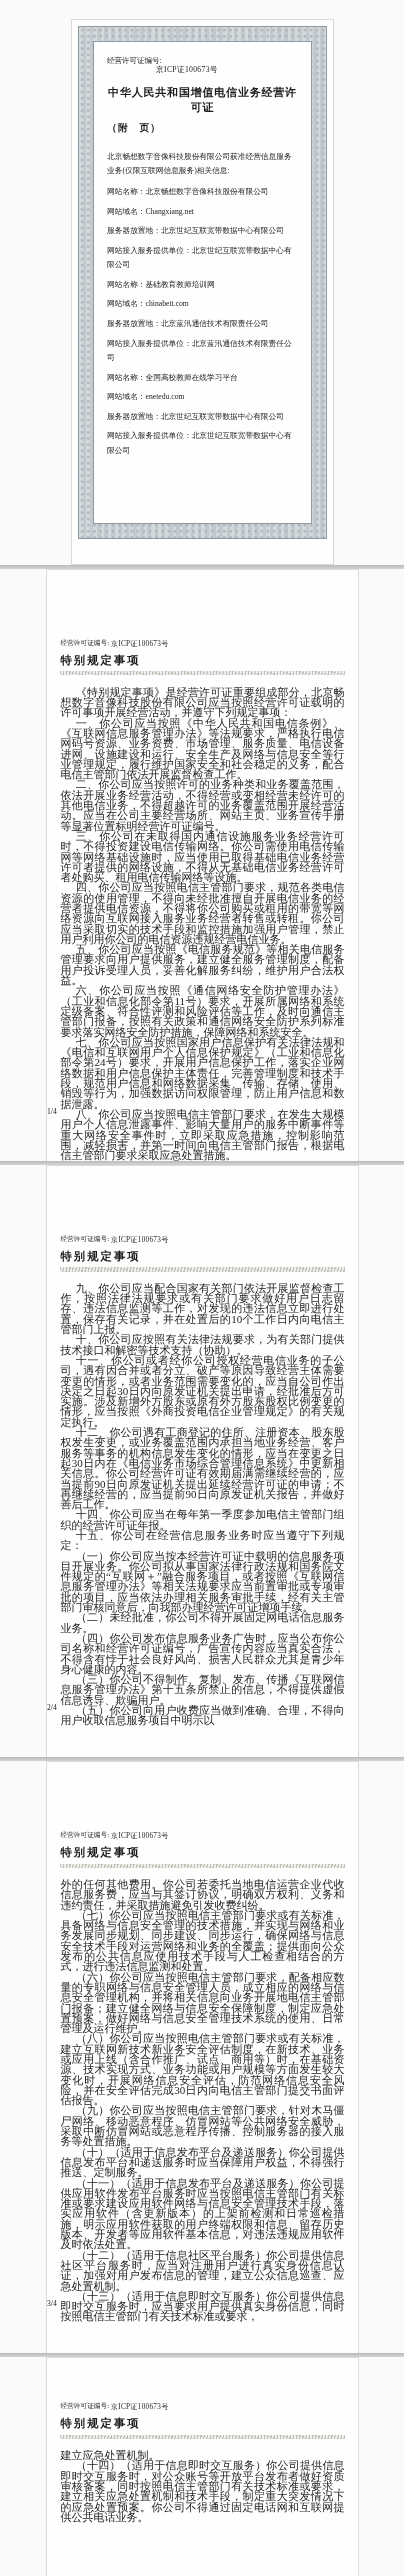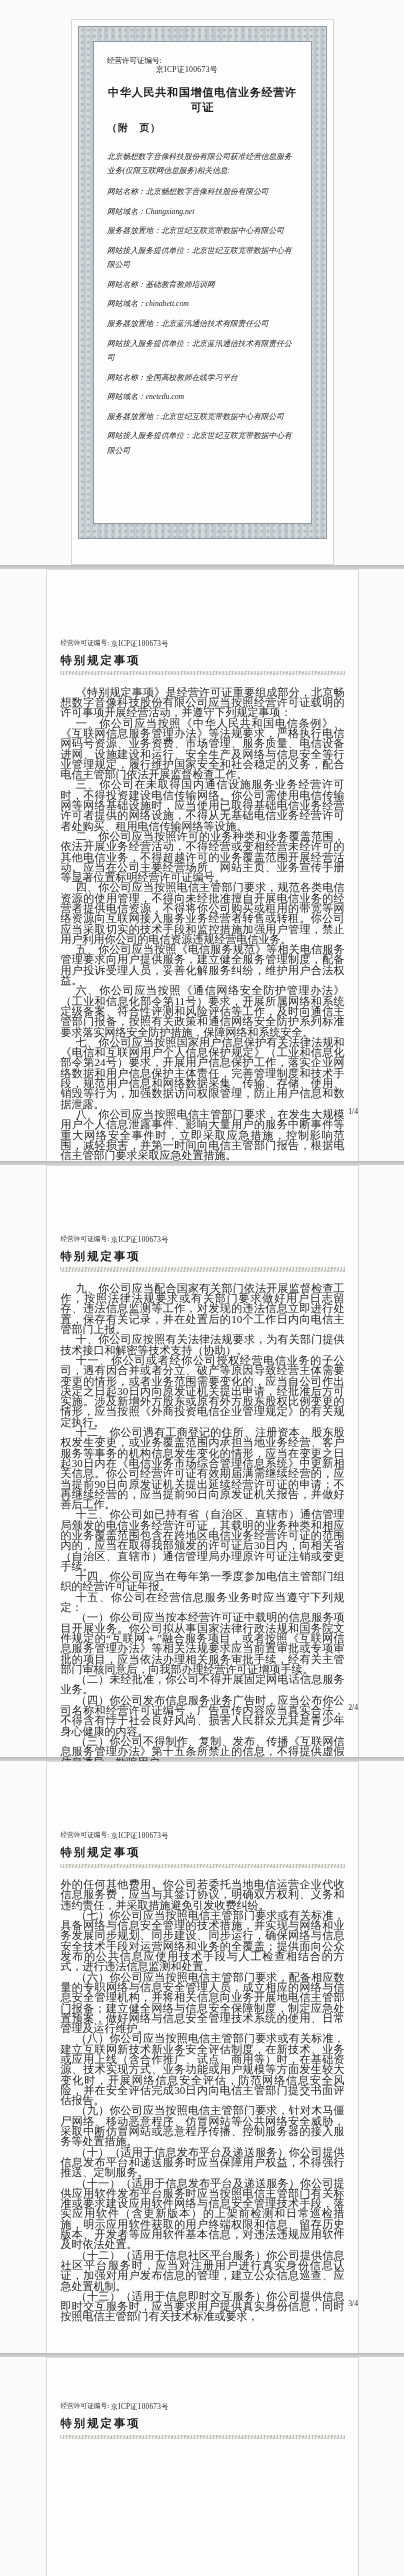--- a/index.html
+++ b/index.html
@@ -18,37 +18,37 @@
       radial-gradient(circle at 0 0,#c6ccd1 1px,rgba(0,0,0,0) 1.3px),
       repeating-linear-gradient(90deg,#d4d9dc 0 3.6px,#c2c9ce 3.6px 7.2px);
     background-size:6.2px 6.2px,6.2px 6.2px,auto;}
   .frame-inner{position:absolute;inset:14px;background:#fefefe;border:0.5px solid #8f99a1;
     padding:13.4px 13.4px 0 13.4px;box-sizing:border-box;}
   .cert-header{font-size:7.5px;}
   .cert-number{display:block;margin:-0.5px 0 0 49px;font-size:7.7px;letter-spacing:0.3px;}
   .cert-title{margin-top:10.3px;text-align:center;font-size:11px;font-weight:bold;letter-spacing:0.8px;}
   .cert-subtitle{margin-top:6.2px;font-size:9.8px;font-weight:bold;letter-spacing:1px;}
   .cert-body{margin-top:15.5px;font-size:7.7px;line-height:14.4px;}
-  .cert-body p{margin:0 0 5.2px 0;font-style:italic;}
+  .cert-body p{margin:0 0 5.2px 0;}
   .cert-intro{margin-bottom:6.2px !important;}
   
   .sheet-prov{width:313px;height:592px;border:0.5px solid #d8dadb;border-bottom:none;}
   .sheet-last{height:515px;}
   .prov-inner{padding:68px 13.4px 0 13.4px;}
   .sheet-last .prov-inner{padding-top:43px;}
   .prov-header{font-size:6.7px;}
   .prov-header .num{font-size:7.2px;position:relative;top:1px;letter-spacing:0.3px;}
   .prov-title{margin-top:5.2px;text-align:left;font-size:11.3px;font-weight:bold;letter-spacing:2.1px;}
   .prov-rule{margin-top:3.6px;height:4.1px;
     background:repeating-linear-gradient(104deg,#b2b9af 0 1.3px,#e9ebe5 1.3px 3.1px);
     opacity:.85;}
   .prov-body{margin-top:11.3px;font-size:11px;line-height:10.3px;text-align:justify;}
   .prov-body p{margin:0;text-indent:1.4em;}
   .prov-body p.cont{text-indent:0;}
-  .page-num{position:absolute;left:0;width:100%;text-align:right;font-size:7.7px;top:537px;}
+  .page-num{position:absolute;left:0;width:100%;text-align:left;font-size:7.7px;top:537px;}
 </style>
 </head>
 <body>
 
 <div class="stage">
   <div class="top-space"></div>
 
   <div class="sheet sheet-cert">
     <div class="ornate-frame">
       <div class="frame-inner">
@@ -83,22 +83,22 @@
     <div class="prov-inner">
       <div class="prov-header">
         <span>经营许可证编号:</span>
         <span class="num">京ICP证100673号</span>
       </div>
       <div class="prov-title">特别规定事项</div>
       <div class="prov-rule"></div>
       <div class="prov-body">
         <p>《特别规定事项》是经营许可证重要组成部分，北京畅想数字音像科技股份有限公司应当按照经营许可证载明的许可事项开展经营活动，并遵守下列规定事项：</p>
         <p>一、你公司应当按照《中华人民共和国电信条例》、《互联网信息服务管理办法》等法规要求，严格执行电信网码号资源、业务资费、市场管理、服务质量、电信设备进网、设施建设和运行、安全生产及网络与信息安全等行业管理规定，履行维护国家安全和社会稳定的义务，配合电信主管部门依法开展监督检查工作。</p>
+        <p>二、你公司应当按照许可的业务种类和业务覆盖范围，依法开展业务经营活动，不得经营或变相经营未经许可的其他电信业务，不得超越许可的业务覆盖范围开展经营活动。应当在公司主要经营场所、网站主页、业务宣传手册等显著位置标明经营许可证编号。</p>
         <p>三、你公司在未取得国内通信设施服务业务经营许可时，不得投资建设电信传输网络。你公司需使用电信传输网等网络基础设施时，应当使用已取得基础电信业务经营许可者提供的网络设施，不得从无基础电信业务经营许可者处购买、租用电信传输网络等设施。</p>
-        <p>二、你公司应当按照许可的业务种类和业务覆盖范围，依法开展业务经营活动，不得经营或变相经营未经许可的其他电信业务，不得超越许可的业务覆盖范围开展经营活动。应当在公司主要经营场所、网站主页、业务宣传手册等显著位置标明经营许可证编号。</p>
         <p>四、你公司应当按照电信主管部门要求，规范各类电信资源的使用管理，不得向未经批准擅自开展电信业务的经营者提供电信资源，不得将你公司购买或租用的带宽等网络资源向互联网接入服务业务经营者转售或转租。你公司应当采取切实的技术手段和监控措施加强用户管理，禁止用户利用你公司的电信资源违规经营电信业务。</p>
         <p>五、你公司应当按照《电信服务规范》等相关电信服务管理要求向用户提供服务，建立健全服务管理制度，配备用户投诉受理人员，妥善化解服务纠纷，维护用户合法权益。</p>
         <p>六、你公司应当按照《通信网络安全防护管理办法》（工业和信息化部令第11号）要求，开展所属网络和系统定级备案、符合性评测和风险评估等工作，及时向通信主管部门报备，按照有关政策和通信网络安全防护系列标准要求落实网络安全防护措施，保障网络和系统安全。</p>
         <p>七、你公司应当按照国家用户信息保护有关法律法规和《电信和互联网用户个人信息保护规定》（工业和信息化部令第24号）要求，开展用户信息保护工作，落实企业网络数据和用户信息保护主体责任，完善管理制度和技术手段，规范用户信息和网络数据采集、传输、存储、使用、销毁等行为，加强数据访问权限管理，防止用户信息和数据泄露。</p>
         <p>八、你公司应当按照电信主管部门要求，在发生大规模用户个人信息泄露事件、影响大量用户的服务中断事件等重大网络安全事件时，立即采取应急措施，控制影响范围，减轻损害，并第一时间向电信主管部门报告，根据电信主管部门要求采取应急处置措施。</p>
       </div>
     </div>
     <div class="page-num">1/4</div>
   </div>
 
@@ -110,21 +110,20 @@
         <span>经营许可证编号:</span>
         <span class="num">京ICP证100673号</span>
       </div>
       <div class="prov-title">特别规定事项</div>
       <div class="prov-rule"></div>
       <div class="prov-body">
         <p>九、你公司应当配合国家有关部门依法开展监督检查工作，按照法律法规要求或有关部门要求做好用户日志留存、违法信息监测等工作，对发现的违法信息立即进行处置，保存有关记录，并在处置后的10个工作日内向电信主管部门上报。</p>
         <p>十、你公司应按照有关法律法规要求，为有关部门提供技术接口和解密等技术支持（协助）。</p>
         <p>十一、你公司或者经你公司授权经营电信业务的子公司，遇有因合并或者分立、破产等原因导致经营主体需要变更的情形，或者业务范围需要变化的，应当自公司作出决定之日起30日内向原发证机关提出申请，经批准后方可实施。涉及新增外方股东或原有外方股东股权比例变更的情形，应当按照《外商投资电信企业管理规定》的有关规定执行。</p>
         <p>十二、你公司遇有工商登记的住所、注册资本、股东股权发生变更，或业务覆盖范围内承担当地业务经营、客户服务等事务的机构信息发生变化的情形，应当在变更之日起30日内在《电信业务市场综合管理信息系统》中更新相关信息。你公司经营许可证有效期届满需继续经营的，应当提前90日向原发证机关提出延续经营许可证的申请；不再继续经营的，应当提前90日向原发证机关报告，并做好善后工作。</p>
-        <p>十三、你公司如已持有省（自治区、直辖市）通信管理局颁发的电信业务经营许可证，其载明的业务种类和相应的业务覆盖范围包含在跨地区电信业务经营许可证的范围内的，应当在取得我部颁发的许可证后30日内，向相关省（自治区、直辖市）通信管理局办理原许可证注销或变更手续。</p>
         <p>十四、你公司应当在每年第一季度参加电信主管部门组织的经营许可证年报。</p>
         <p>十五、你公司在经营信息服务业务时应当遵守下列规定：</p>
         <p>（一）你公司应当按本经营许可证中载明的信息服务项目开展业务。你公司拟从事国家法律行政法规和国务院文件规定的“互联网＋”融合服务项目，或者按照《互联网信息服务管理办法》等相关法规要求应当前置审批或专项审批的项目，应当依法办理相关服务审批手续，经有关主管部门审核同意后，向我部办理经营许可证增项手续。</p>
         <p>（二）未经批准，你公司不得开展固定网电话信息服务业务。</p>
         <p>（四）你公司发布信息服务业务广告时，应当公布你公司名称和经营许可证编号，广告宣传内容应当真实合法，不得含有悖于社会良好风尚、损害人民群众尤其是青少年身心健康的内容。</p>
         <p>（三）你公司不得制作、复制、发布、传播《互联网信息服务管理办法》第十五条所禁止的信息，不得提供虚假信息诱导、欺骗用户。</p>
         <p>（五）你公司向用户收费应当做到准确、合理，不得向用户收取信息服务项目中明示以</p>
       </div>
     </div>
     <div class="page-num">2/4</div>
@@ -158,17 +157,21 @@
   <div class="gap-bar"></div>
 
   <div class="sheet sheet-prov sheet-last">
     <div class="prov-inner">
       <div class="prov-header">
         <span>经营许可证编号:</span>
         <span class="num">京ICP证100673号</span>
       </div>
       <div class="prov-title">特别规定事项</div>
       <div class="prov-rule"></div>
+      <div class="prov-body">
+        <p class="cont">建立应急处置机制。</p>
+        <p>（十四）（适用于信息即时交互服务）你公司提供信息即时交互服务时，对公众账号等开放平台发布者做好资质审核备案，同时按照电信主管部门有关技术标准或要求，建立相关应急处置机制和技术手段，制定重大突发情况下的应急处置预案。你公司不得通过固定电话网和互联网提供公共电话业务。</p>
+      </div>
     </div>
 
   </div>
 </div>
 
 
 </body></html>

